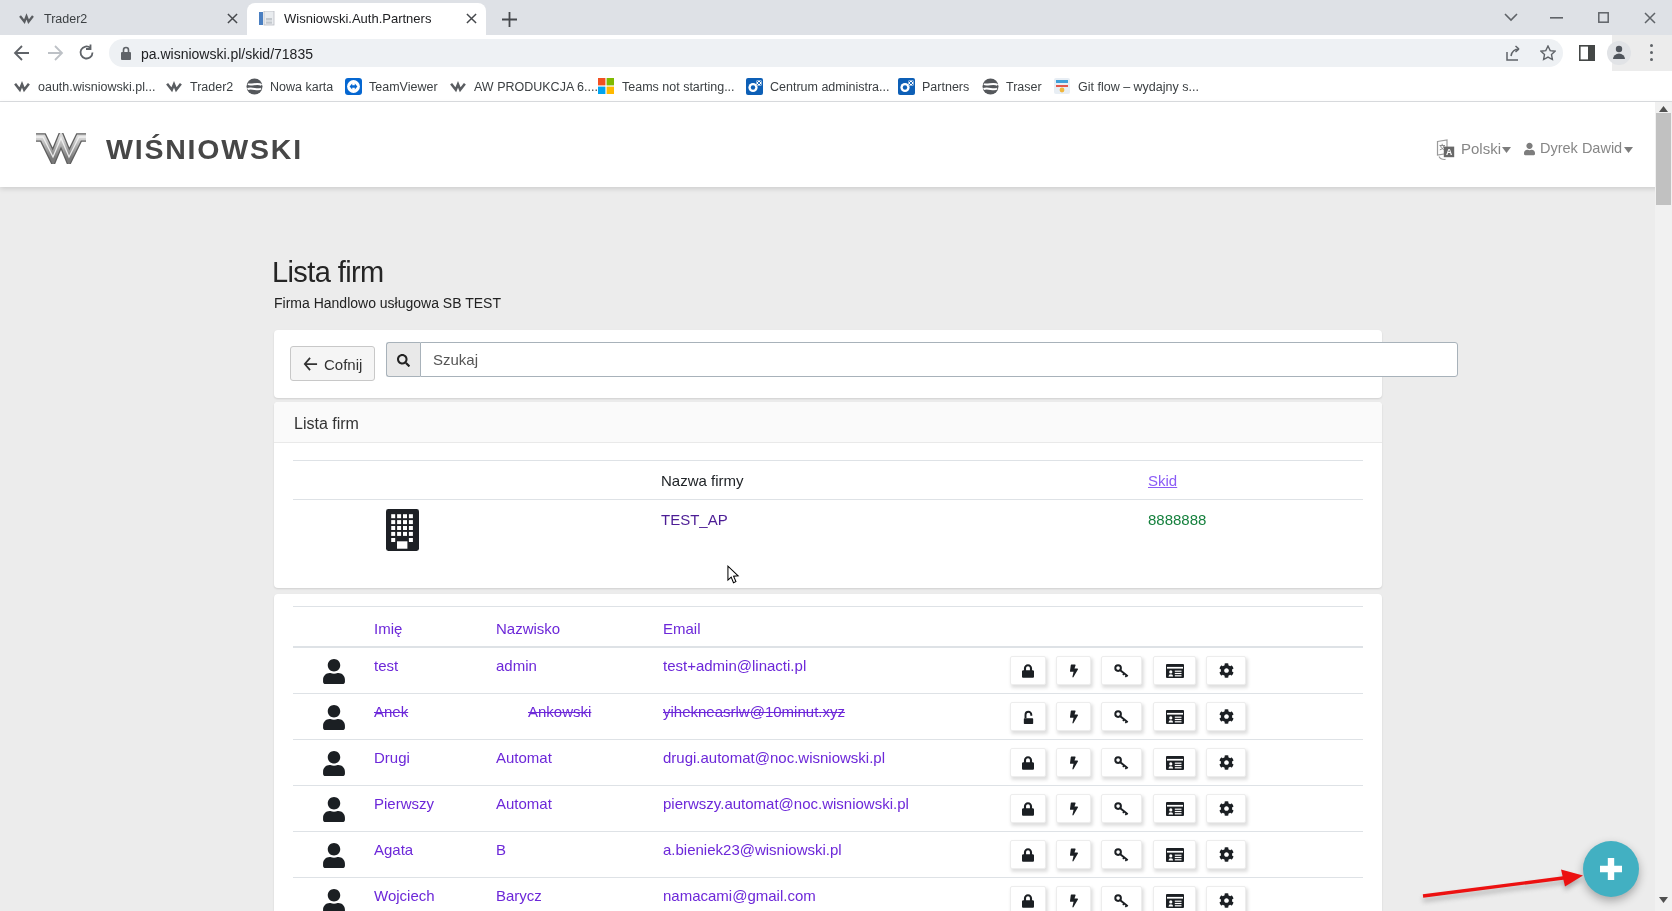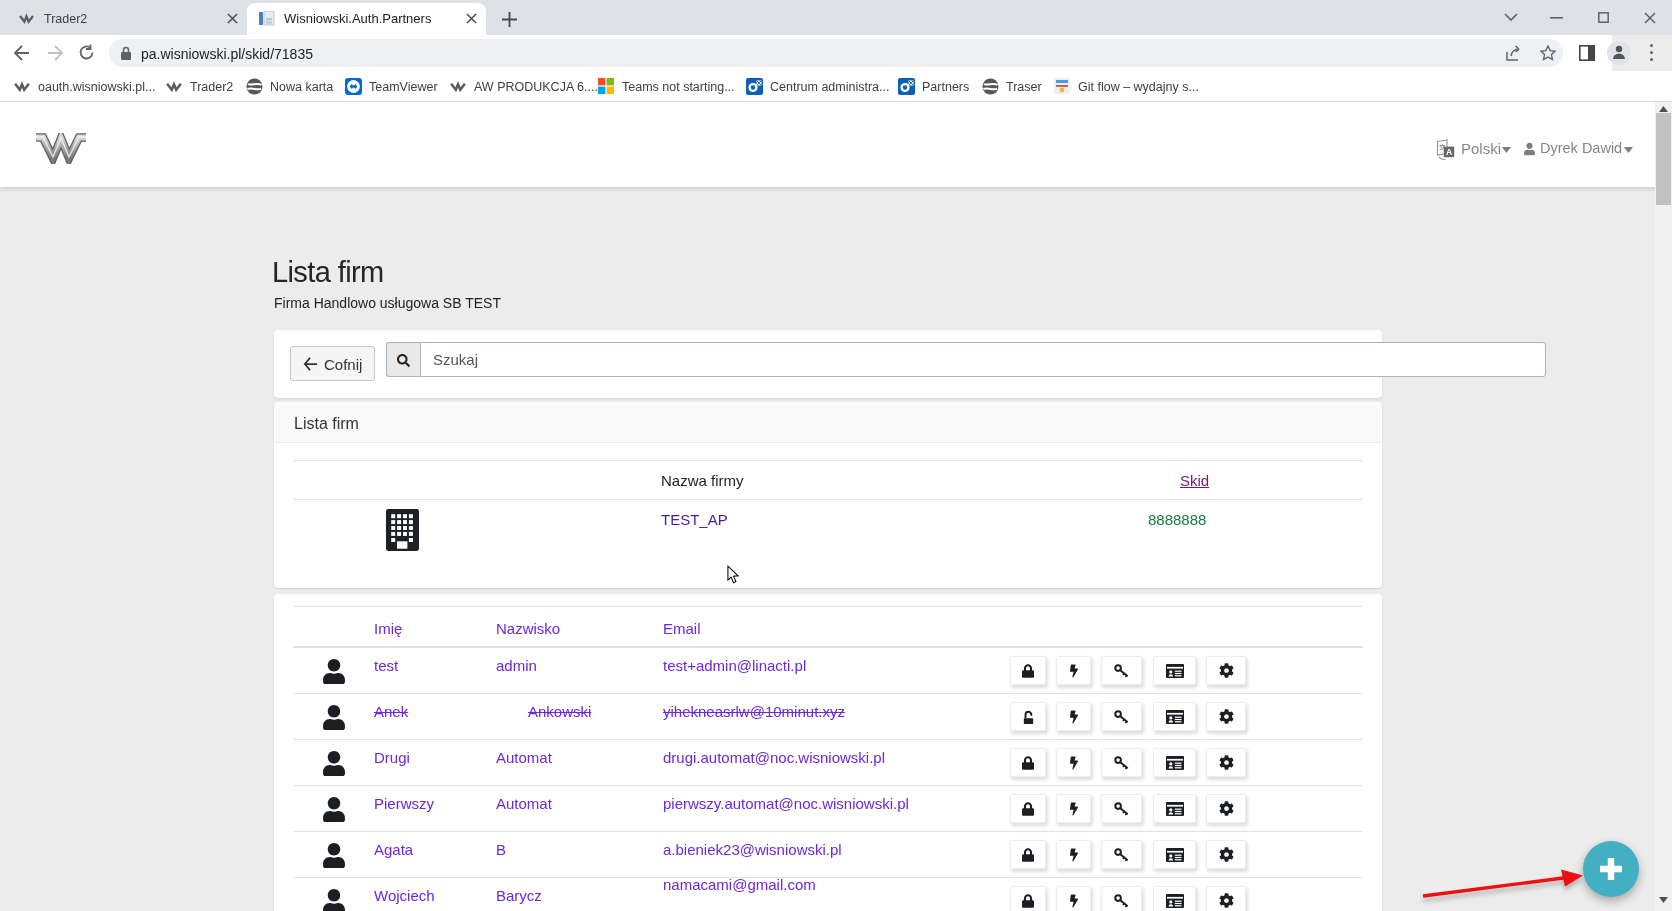--- a/index.html
+++ b/index.html
@@ -202,20 +202,21 @@
       <g id="p-key2" fill="none" stroke="#1b1f23">
           <circle cx="4.1" cy="4.1" r="2.8" stroke-width="2"></circle>
           <path d="M6.3 6.3 L13.7 12.3" stroke-width="2"></path>
           <path d="M10.3 9.3 L8.9 11.1 M12.8 11.3 L11.4 13.1" stroke-width="1.5"></path>
         </g>
     </defs>
     <polyline points="4,4.5 11,4.5 21,25 29,5.5 37,25 47,4.5 54,4.5" fill="none" stroke="#606060" stroke-width="8.6"></polyline>
     <polyline points="4,4.5 11,4.5 21,25 29,5.5 37,25 47,4.5 54,4.5" fill="none" stroke="url(#lg)" stroke-width="6"></polyline>
     <polyline points="4,4 11,4 21,24 29,5 37,24 47,4 54,4" fill="none" stroke="#f2f2f2" stroke-width="1.3" opacity="0.9"></polyline>
   </svg>
+  <div class="abs" style="left:106px;top:31px;font-size:28.5px;font-weight:bold;letter-spacing:1.8px;color:#474747;">WIŚNIOWSKI</div>
 
   <svg class="abs" style="left:1436px;top:37px;" width="19" height="21" viewBox="0 0 19 21">
     <path d="M1.5 2.5 L11 1 V14.5 L1.5 16 Z" fill="#fdfdfd" stroke="#9a9a9a" stroke-width="1.2"></path>
     <path d="M3.5 6.5 H9 M6.2 4.8 V6.5 M8 6.5 C8 9 5.5 10.5 3.8 10.8 M4.6 6.5 C4.6 9 7 10.5 8.8 10.8" stroke="#8d8d8d" stroke-width="1" fill="none"></path>
     <rect x="7.8" y="7.6" width="10.4" height="10.6" fill="#686868"></rect>
     <text x="13" y="16" font-size="8.6" fill="#fff" text-anchor="middle" font-weight="bold" font-family="Liberation Sans">A</text>
     <path d="M3 17.5 C4 19.5 7 20.6 9.5 20.4" stroke="#9a9a9a" stroke-width="1.1" fill="none"></path>
   </svg>
   <div class="abs" style="left:1461px;top:38px;font-size:15px;color:#868686;">Polski</div>
   <svg class="abs" style="left:1502px;top:45px;" width="9" height="6" viewBox="0 0 9 6">
@@ -238,30 +239,30 @@
   <svg class="abs" style="left:12px;top:10px;" width="15" height="14" viewBox="0 0 17 16">
       <path d="M8 1 L2 8 L8 15 M2 8 H16" fill="none" stroke="#333" stroke-width="2"></path>
     </svg>
   <div class="abs" style="left:33px;top:9px;">Cofnij</div>
 </div>
 <div class="abs" style="left:386px;top:342px;width:34px;height:35px;background:#e9e9e9;border:1px solid #a8b2ba;border-right:none;border-radius:3px 0 0 3px;">
   <svg class="abs" style="left:10px;top:11px;" width="13" height="13" viewBox="0 0 512 512">
       <path fill="#222" d="M505 442.7L405.3 343c-4.5-4.5-10.6-7-17-7H372c27.6-35.3 44-79.7 44-128C416 93.1 322.9 0 208 0S0 93.1 0 208s93.1 208 208 208c48.3 0 92.7-16.4 128-44v16.3c0 6.4 2.5 12.5 7 17l99.7 99.7c9.4 9.4 24.6 9.4 33.9 0l28.3-28.3c9.4-9.4 9.4-24.6.1-34zM208 336c-70.7 0-128-57.2-128-128 0-70.7 57.2-128 128-128 70.7 0 128 57.2 128 128 0 70.7-57.2 128-128 128z"></path>
     </svg>
 </div>
-<div class="abs" style="left:420px;top:342px;width:1126px;height:35px;background:#fff;border:1px solid #a8b2ba;border-radius:0 3px 3px 0;">
+<div class="abs" style="left:420px;top:342px;width:1038px;height:35px;background:#fff;border:1px solid #a8b2ba;border-radius:0 3px 3px 0;">
   <div class="abs" style="left:12px;top:8px;font-size:15px;color:#555;">Szukaj</div>
 </div>
 
 <div class="abs" style="left:274px;top:402px;width:1108px;height:186px;background:#fff;border-radius:4px;box-shadow:0 1px 2px rgba(0,0,0,0.12);overflow:hidden;">
   <div class="abs" style="left:0;top:0;width:1108px;height:41px;background:#fafafa;border-bottom:1px solid #e9e9e9;"></div>
   <div class="abs" style="left:20px;top:13px;font-size:16px;color:#333;">Lista firm</div>
   <div class="abs" style="left:19px;top:58px;width:1070px;border-top:1px solid #dee2e6;"></div>
   <div class="abs" style="left:387px;top:70px;font-size:15px;color:#212529;">Nazwa firmy</div>
-  <div class="abs" style="left:906px;top:70px;font-size:15px;color:#701a75;text-decoration:underline;">Skid</div>
+  <div class="abs" style="left:874px;top:70px;font-size:15px;color:#8b5cf6;text-decoration:underline;">Skid</div>
   <div class="abs" style="left:19px;top:97px;width:1070px;border-top:1px solid #dee2e6;"></div>
   <svg class="abs" style="left:112px;top:107px;" width="33" height="42" viewBox="0 0 33 42">
     <rect x="0" y="0" width="33" height="42" rx="2.4" fill="#1d2025"></rect>
     <g fill="#fff">
       <rect x="5.2" y="5.2" width="4" height="4"></rect>
         <rect x="11.1" y="5.2" width="4" height="4"></rect>
         <rect x="17" y="5.2" width="4" height="4"></rect>
         <rect x="22.9" y="5.2" width="4" height="4"></rect>
       <rect x="5.2" y="11.1" width="4" height="4"></rect>
         <rect x="11.1" y="11.1" width="4" height="4"></rect>
@@ -472,21 +473,21 @@
         <use href="#p-cog" fill="#1b1f23"></use>
       </svg>
     </div>
   <div class="abs" style="left:19px;top:283px;width:1070px;border-top:1px solid #dee2e6;"></div>
 
   <svg class="abs" style="left:49px;top:295px;" width="22" height="25" viewBox="0 0 448 512">
       <use href="#p-user" fill="#1b1f23"></use>
     </svg>
   <div class="abs tc" style="left:100px;top:293px;">Wojciech</div>
   <div class="abs tc" style="left:222px;top:293px;">Barycz</div>
-  <div class="abs tc" style="left:389px;top:282px;">namacami@gmail.com</div>
+  <div class="abs tc" style="left:389px;top:293px;">namacami@gmail.com</div>
   <div class="btn" style="left:736px;top:292px;width:36px;">
       <svg width="12" height="14" viewBox="0 0 448 512">
         <use href="#p-lock" fill="#1b1f23"></use>
       </svg>
     </div>
   <div class="btn" style="left:782px;top:292px;width:35px;">
       <svg width="8" height="14" viewBox="0 0 320 512">
         <use href="#p-bolt" fill="#1b1f23"></use>
       </svg>
     </div>

